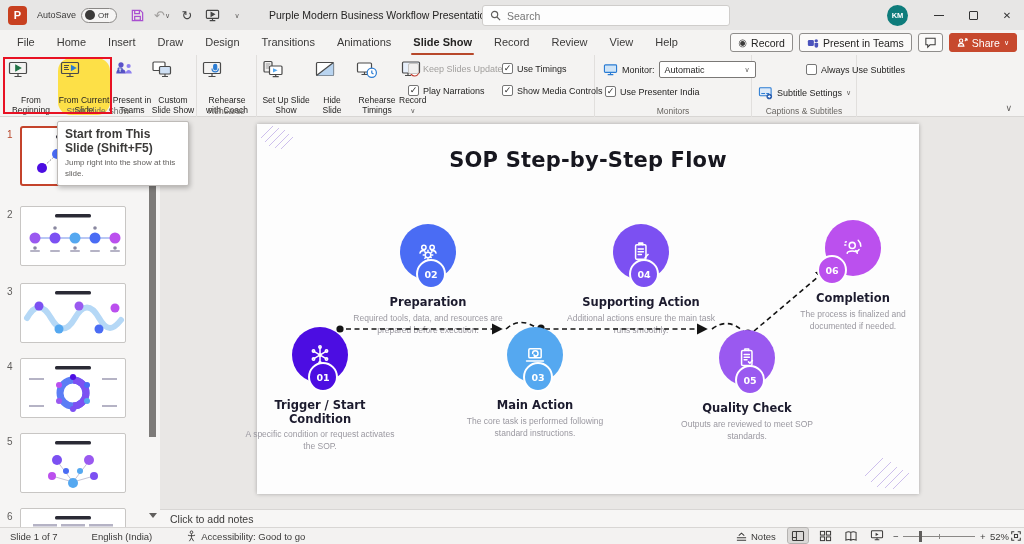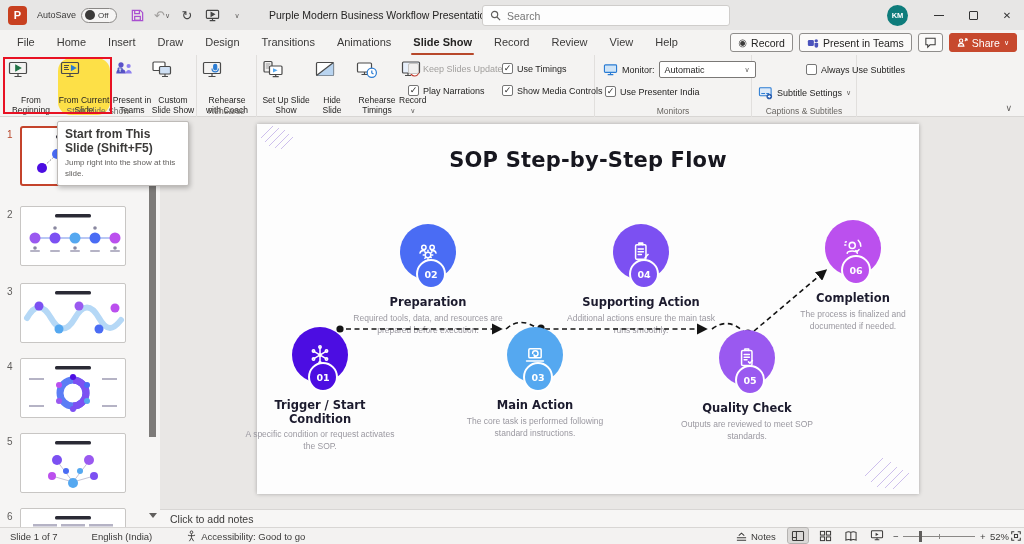--- a/index.html
+++ b/index.html
@@ -564,21 +564,21 @@
               <svg width="26" height="26" viewBox="0 0 24 24">
                 <g fill="none" stroke="#fff" stroke-width="1.4" stroke-linecap="round" stroke-linejoin="round">
                   <circle cx="11.3" cy="9.6" r="2.8"></circle>
                   <path d="M6.6 16.8c.7-2.6 8.7-2.6 9.4 0"></path>
                   <path d="M16.8 4.9a7.6 7.6 0 0 1 2.4 5.4"></path>
                   <path d="M4.9 6.6l.9-.4M4.4 9.2h1"></path>
                   <path d="M14.6 14.4l1.1 1 1.9-2"></path>
                 </g>
               </svg>
             </div>
-            <div class="step-badge" style="left: 584px; top: 131px; background: rgb(187, 80, 238);">06</div>
+            <div class="step-badge" style="left: 560px; top: 131px; background: rgb(187, 80, 238);">06</div>
             <div class="step-title" style="left: 521px; top: 168px;">Completion</div>
             <div class="step-desc" style="left: 521px; top: 185px;">The process is finalized and documented if needed.</div>
           </div>
         <svg class="connector" width="662" height="370" viewBox="0 0 662 370">
           <defs>
             <marker id="arr" viewBox="0 0 8 8" markerWidth="7" markerHeight="7" refX="6" refY="4" orient="auto">
                 <path d="M0 0L8 4L0 8z" fill="#141414"></path>
               </marker>
           </defs>
           <g stroke="#141414" stroke-width="1.6" fill="none" stroke-dasharray="5 3.5">

